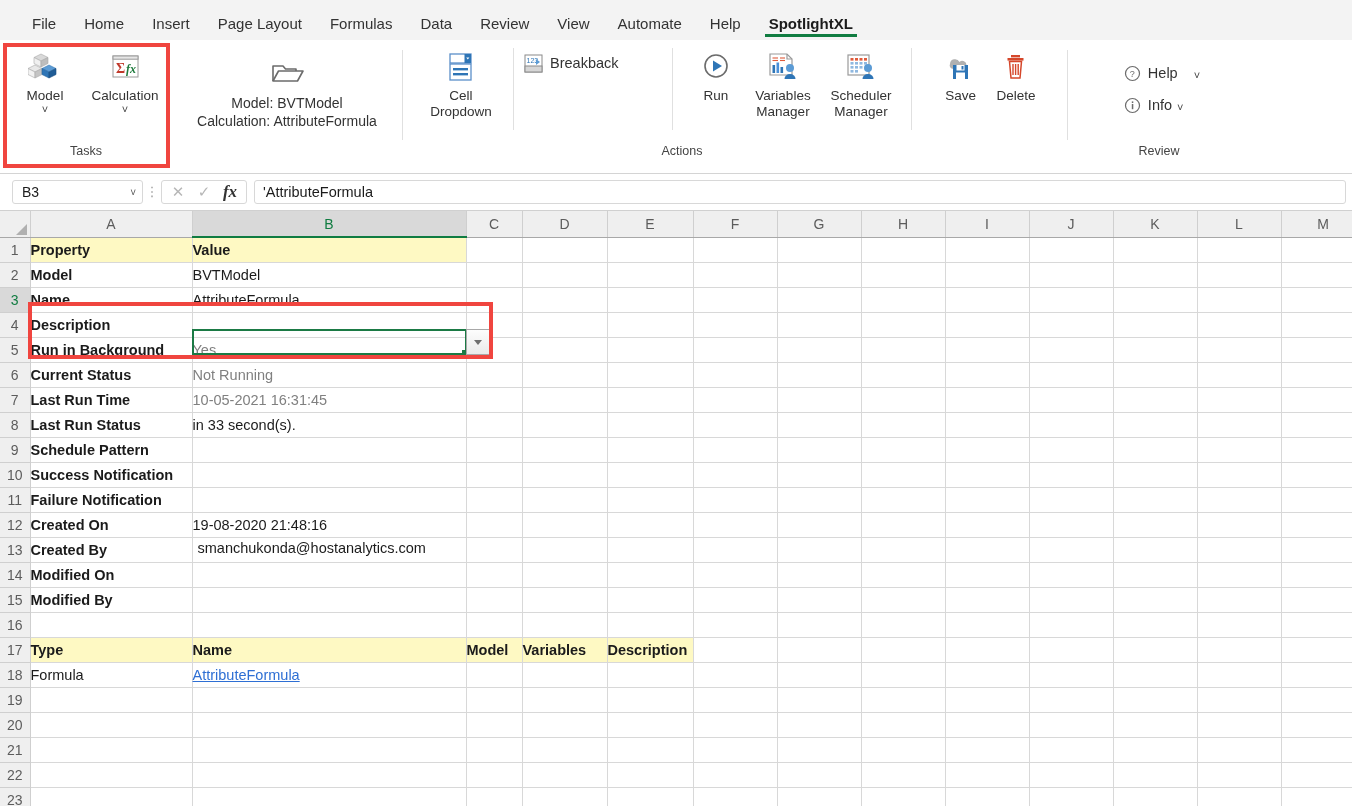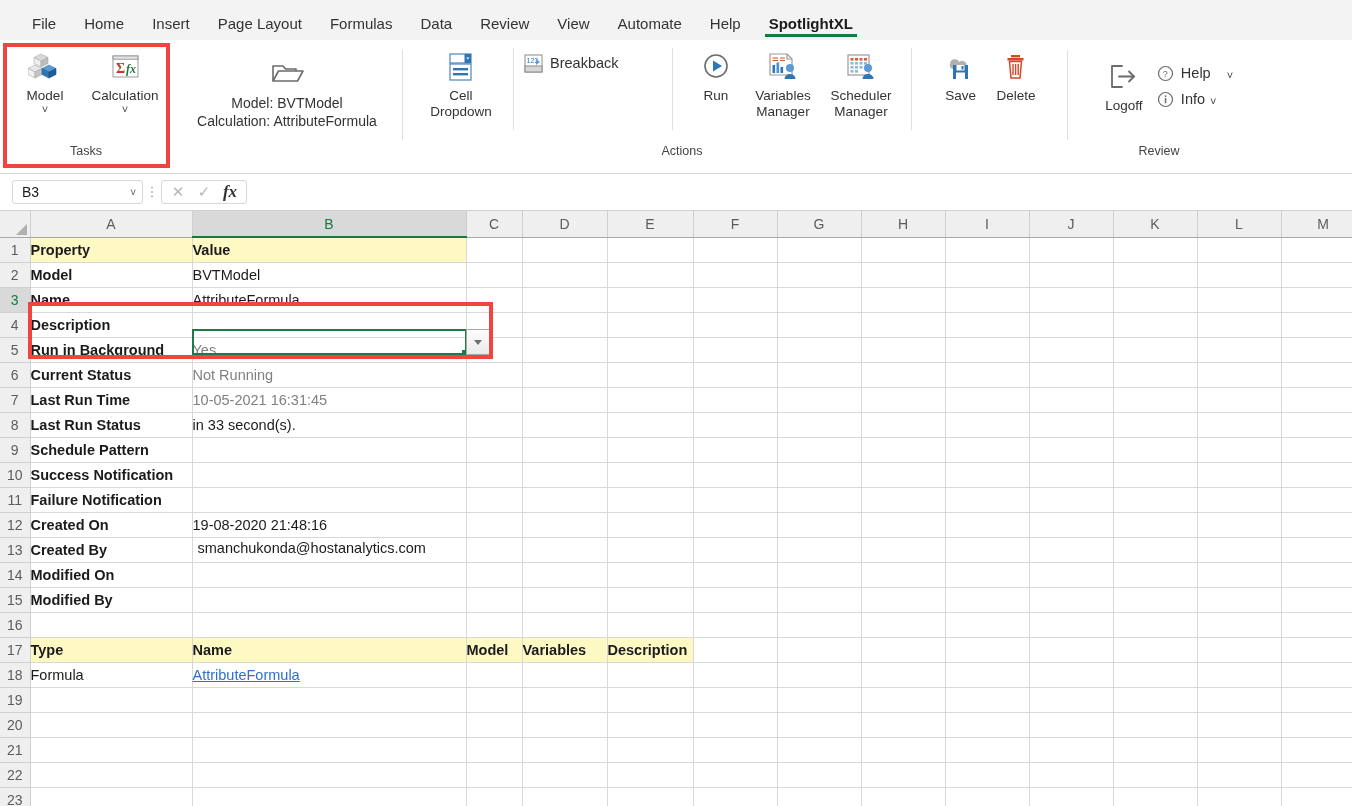--- a/index.html
+++ b/index.html
@@ -507,43 +507,33 @@
         <div class="rlabel">Delete</div>
       </div>
     </div>
     <div class="rgroup-label" style="left:auto;right:345px;width:80px;">Actions</div>
   </div>
 
   <div class="rgroup-sep"></div>
 
   <div class="rgroup" style="width:182px;">
     <div class="rg-items" style="padding-left:6px;">
-      <div class="rbtn" style="width:66px;padding-top:14px;">
-        <div class="ricon">
-          <svg width="34" height="30" viewBox="0 0 34 30">
-            <path d="M15 4 H5 V25 H15" fill="none" stroke="#6b6b6b" stroke-width="1.8" stroke-linecap="round" stroke-linejoin="round"></path>
-            <line x1="12" y1="14.5" x2="27" y2="14.5" stroke="#6b6b6b" stroke-width="1.8" stroke-linecap="round"></line>
-            <polyline points="22,9.5 27,14.5 22,19.5" fill="none" stroke="#6b6b6b" stroke-width="1.8" stroke-linecap="round" stroke-linejoin="round"></polyline>
-          </svg>
-        </div>
-        <div class="rlabel">Logoff</div>
-      </div>
 
       <div style="display:flex;flex-direction:column;padding-top:14px;">
         <div style="display:flex;align-items:center;height:26px;cursor:pointer;">
           <span style="margin-right:7px;display:flex;">
             <svg width="17" height="17" viewBox="0 0 17 17">
               <circle cx="8.5" cy="8.5" r="7" fill="none" stroke="#6b6b6b" stroke-width="1.2"></circle>
               <text x="5.8" y="12" font-family="Liberation Sans, sans-serif" font-size="9" fill="#6b6b6b">?</text>
             </svg>
           </span>
           <span style="font-size:14.5px;color:#333;">Help</span>
           <span class="chev" style="margin:4px 0 0 16px;">˅</span>
         </div>
-        <div style="display:flex;align-items:center;height:26px;cursor:pointer;text-align:right;">
+        <div style="display:flex;align-items:center;height:26px;margin-top:6px;cursor:pointer;text-align:right;">
           <span style="margin-right:7px;display:flex;">
             <svg width="17" height="17" viewBox="0 0 17 17">
               <circle cx="8.5" cy="8.5" r="7" fill="none" stroke="#6b6b6b" stroke-width="1.2"></circle>
               <rect x="7.8" y="7" width="1.5" height="5.2" fill="#6b6b6b"></rect>
               <rect x="7.8" y="4.4" width="1.5" height="1.6" fill="#6b6b6b"></rect>
             </svg>
           </span>
           <span style="font-size:14.5px;color:#333;">Info</span>
           <span class="chev" style="margin:4px 0 0 5px;">˅</span>
         </div>
@@ -558,20 +548,23 @@
 <div class="fbar">
   <div class="namebox">
     <span>B3</span>
     <span style="font-size:10px;color:#555;">˅</span>
   </div>
   <div class="vdots">⋮</div>
   <div class="fb-actions">
     <div class="fb-ic">✕</div>
     <div class="fb-ic">✓</div>
     <div class="fb-ic fb-fx">fx</div>
+  </div>
+  <div class="fb-input">
+    <span>'AttributeFormula</span>
   </div>
 </div>
 
 <div class="gridwrap">
   <table class="grid">
     <colgroup>
       <col style="width:30px">
       <col style="width:162px">
       <col style="width:274px">
       <col style="width:56px">

